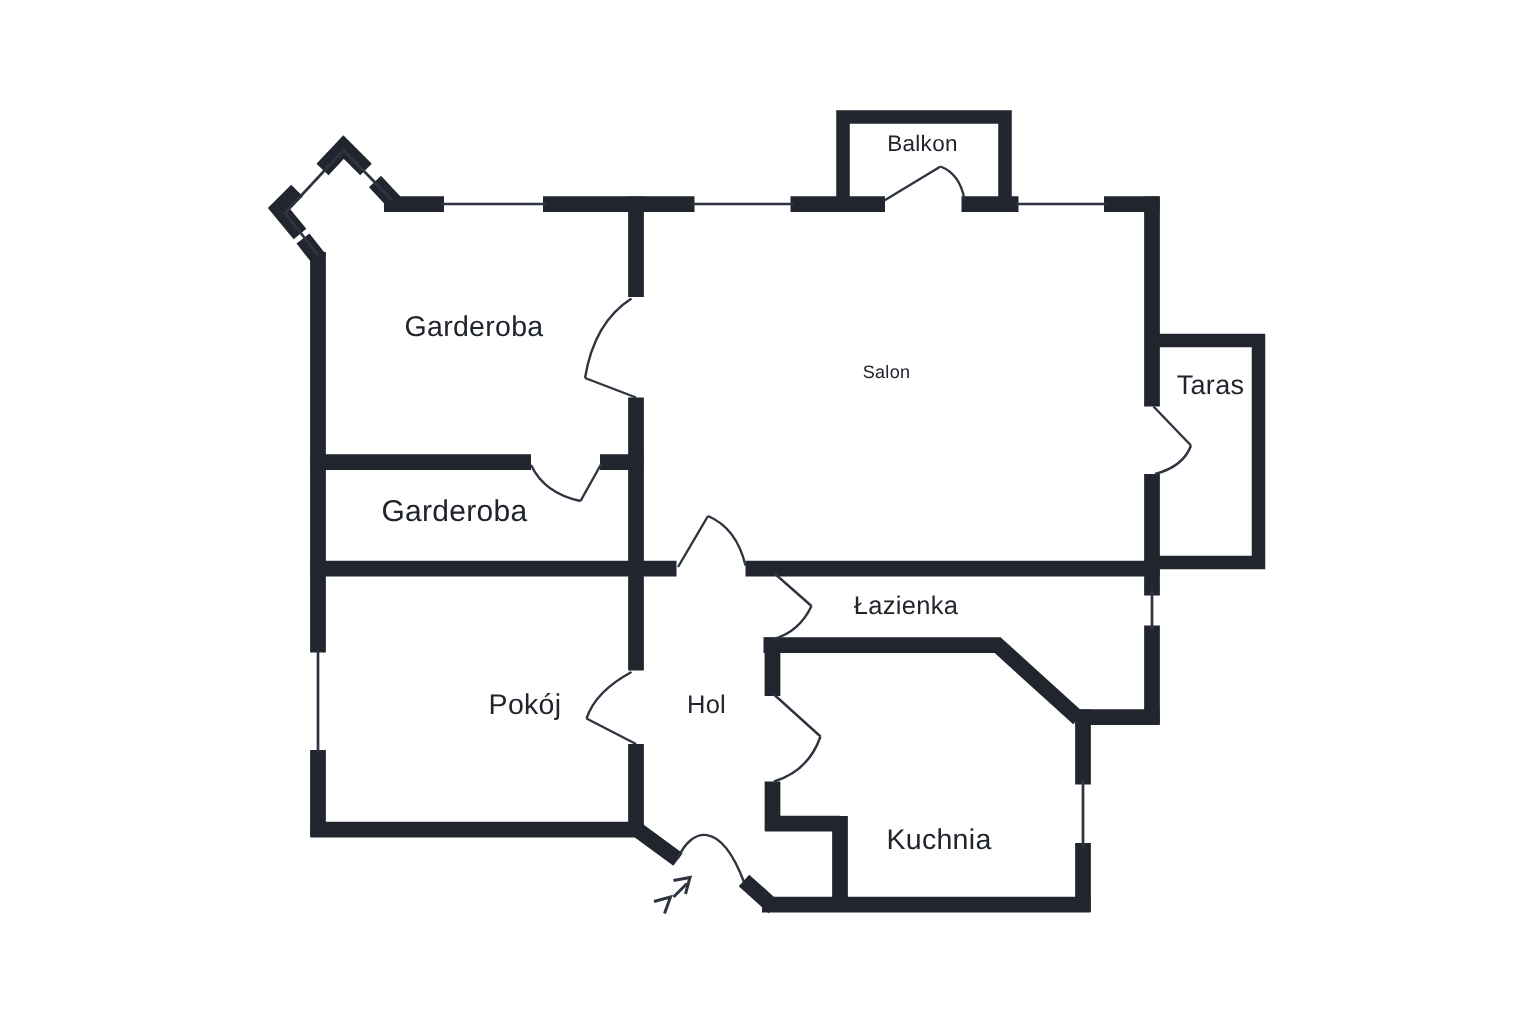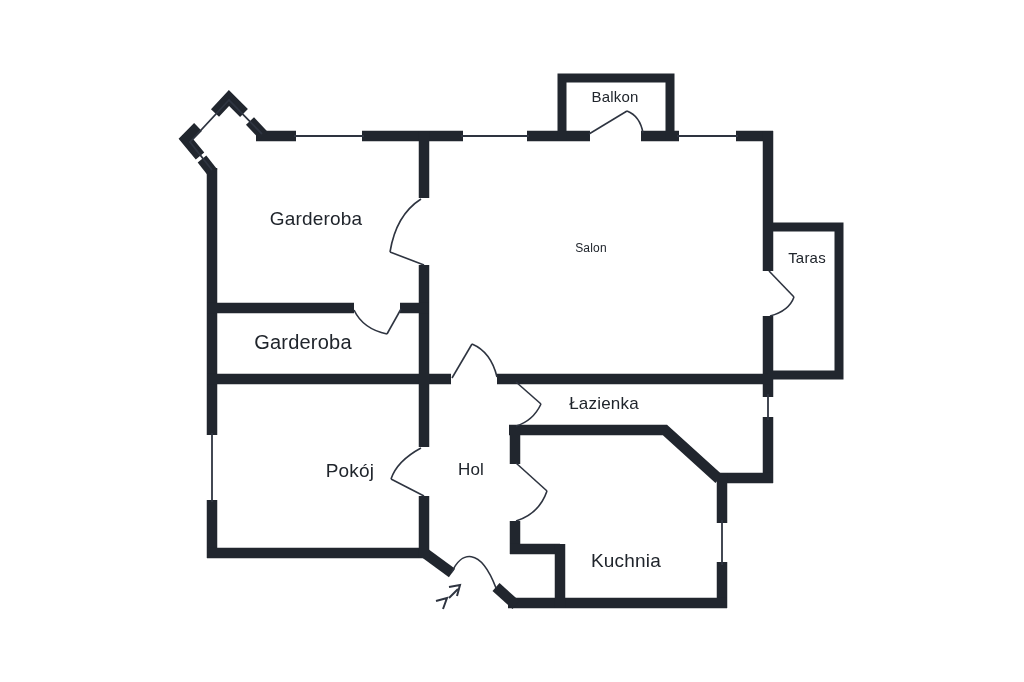--- a/index.html
+++ b/index.html
@@ -132,20 +132,20 @@
     <g>
       <path class="arrow" d="M449,598 L458,589"></path>
       <path class="arrow" d="M449,587 L460,585 L457,596"></path>
       <path class="arrow" d="M436,601 L447,598 L443,609"></path>
     </g>
   </svg>
 
   <div class="room-label" style="left: 316px; top: 219px; font-size: 19px;">Garderoba</div>
   <div class="room-label" style="left: 615px; top: 96px; font-size: 15px;">Balkon</div>
   <div class="room-label" style="left: 591px; top: 248px; font-size: 12px;">Salon</div>
-  <div class="room-label" style="left: 807px; top: 257px; font-size: 15px;">Taras</div>
+  <div class="room-label" style="left: 807px; top: 257px; font-size: 18px;">Taras</div>
   <div class="room-label" style="left: 303px; top: 342px; font-size: 20px;">Garderoba</div>
   <div class="room-label" style="left: 604px; top: 404px; font-size: 17px;">Łazienka</div>
   <div class="room-label" style="left: 314px; top: 471px; font-size: 19px; margin-left: 36px;">Pokój</div>
   <div class="room-label" style="left: 471px; top: 470px; font-size: 17px;">Hol</div>
   <div class="room-label" style="left: 626px; top: 516px; font-size: 19px; margin-top: 45px;">Kuchnia</div>
 
 </div>
 
 </body></html>

